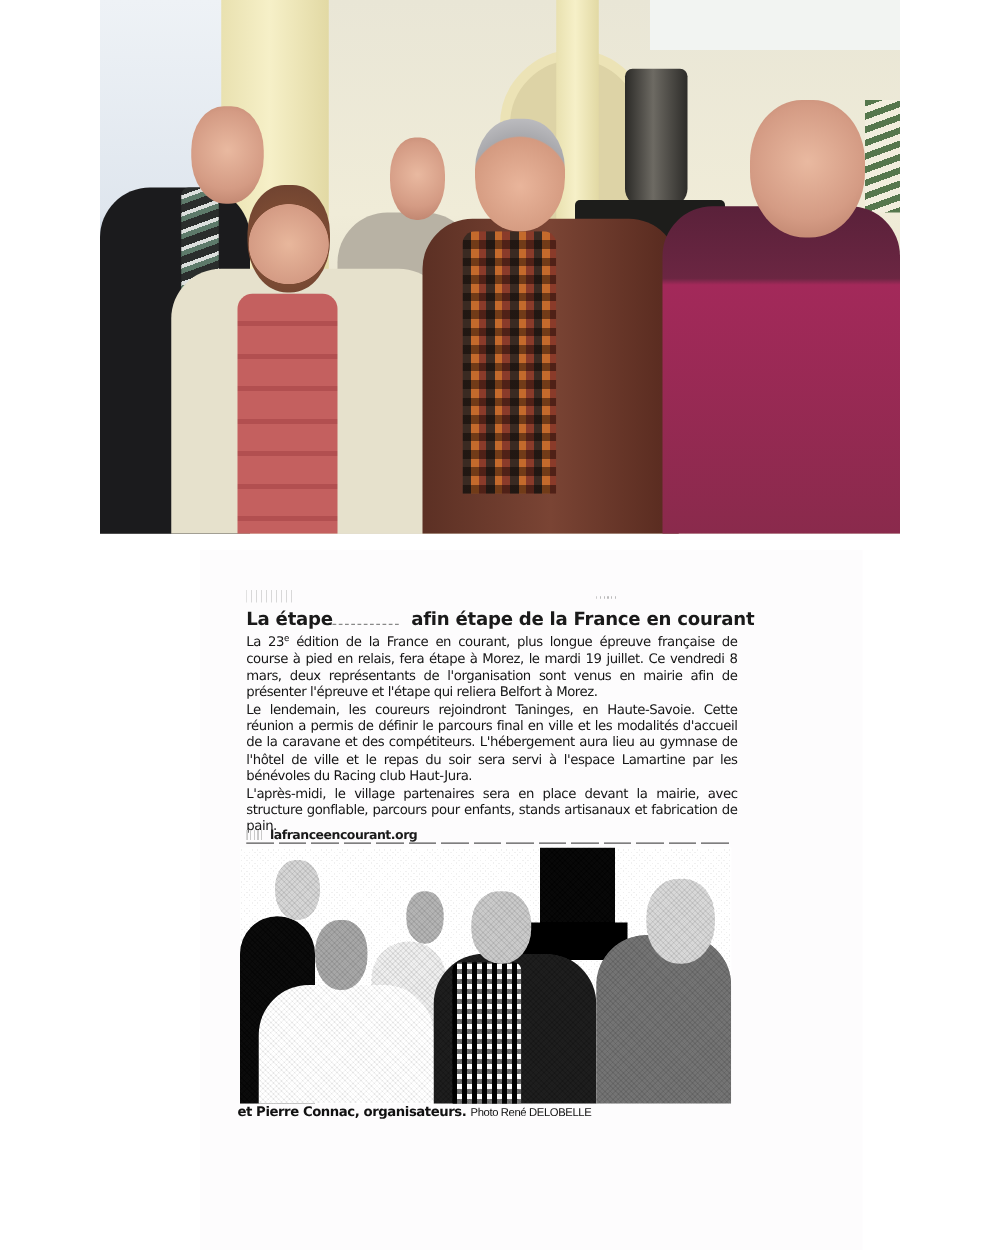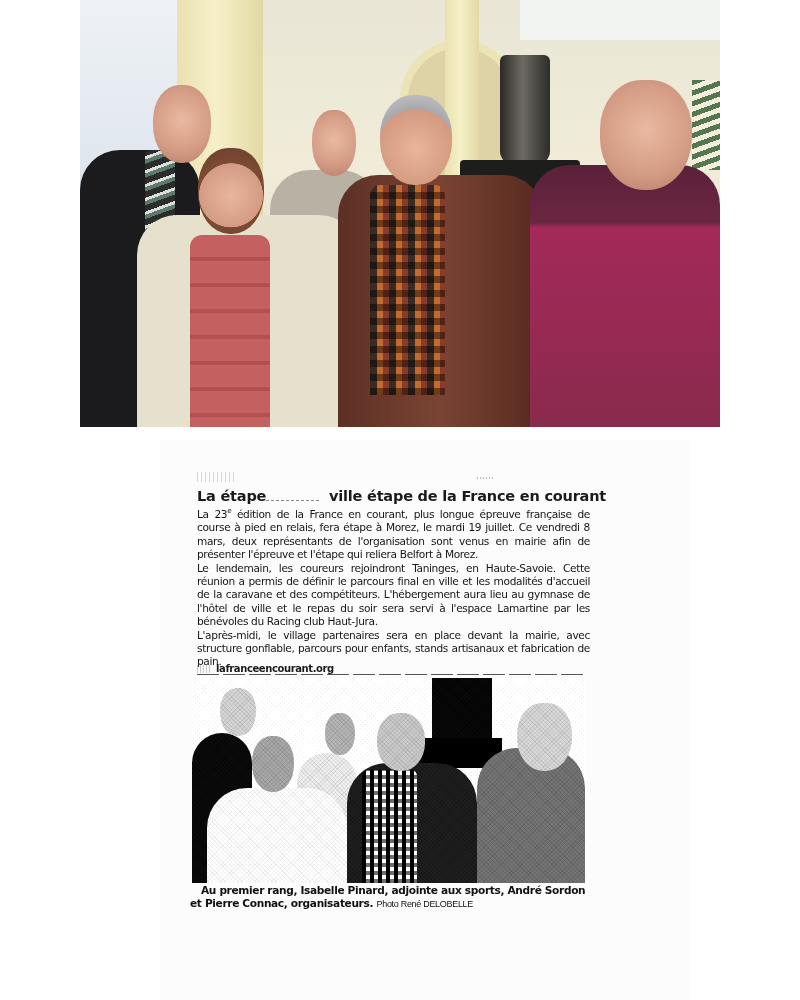--- a/index.html
+++ b/index.html
@@ -251,21 +251,21 @@
     <div class="body-part" style="left:450px;top:165px;width:190px;height:262px;background:linear-gradient(180deg,#5a213a 0%,#6b2642 22%,#a3295a 24%,#8a2a4c 100%);"></div>
     <div class="head" style="left:520px;top:80px;width:92px;height:110px;"></div>
   </div>
 </div>
 
 <div class="clip">
   <div class="clip-dots"></div>
   <div class="clip-dots-right"></div>
 
   <div class="headline">
-    <span>La étape</span><span class="gap"></span>&nbsp;&nbsp;<span>ville étape de la France en courant</span>
+    <span>La étape</span><span class="gap"></span>&nbsp;&nbsp;<span>afin étape de la France en courant</span>
   </div>
 
   <div class="body-text">
     <p><span>La 23</span><sup>e</sup><span> édition de la France en courant, plus longue épreuve française de course à pied en relais, fera étape à Morez, le mardi 19 juillet. Ce vendredi 8 mars, deux représentants de l'organisation sont venus en mairie afin de présenter l'épreuve et l'étape qui reliera Belfort à Morez.</span></p>
     <p>Le lendemain, les coureurs rejoindront Taninges, en Haute-Savoie. Cette réunion a permis de définir le parcours final en ville et les modalités d'accueil de la caravane et des compétiteurs. L'hébergement aura lieu au gymnase de l'hôtel de ville et le repas du soir sera servi à l'espace Lamartine par les bénévoles du Racing club Haut-Jura.</p>
     <p>L'après-midi, le village partenaires sera en place devant la mairie, avec structure gonflable, parcours pour enfants, stands artisanaux et fabrication de pain.</p>
   </div>
 
   <div class="link-line">
     <span class="web-icon"></span><span>lafranceencourant.org</span>
@@ -294,15 +294,14 @@
     <div class="head" style="left:185px;top:35px;width:48px;height:58px;background:#b5b5b5;"></div>
   </div>
   <div class="person">
     <div class="body-part" style="left:285px;top:70px;width:108px;height:135px;background:#777;"></div>
     <div class="head" style="left:325px;top:25px;width:55px;height:68px;background:#bfbfbf;"></div>
   </div>
   <div class="grain"></div>
 </div>
 
 <div class="caption">
-  <span class="l1">Au premier rang, Isabelle Pinard, adjointe aux sports, André Sordon</span>
   <span class="l2"><span>et Pierre Connac, organisateurs.</span> <span class="credit">Photo René DELOBELLE</span></span>
 </div>
 
 </body></html>

